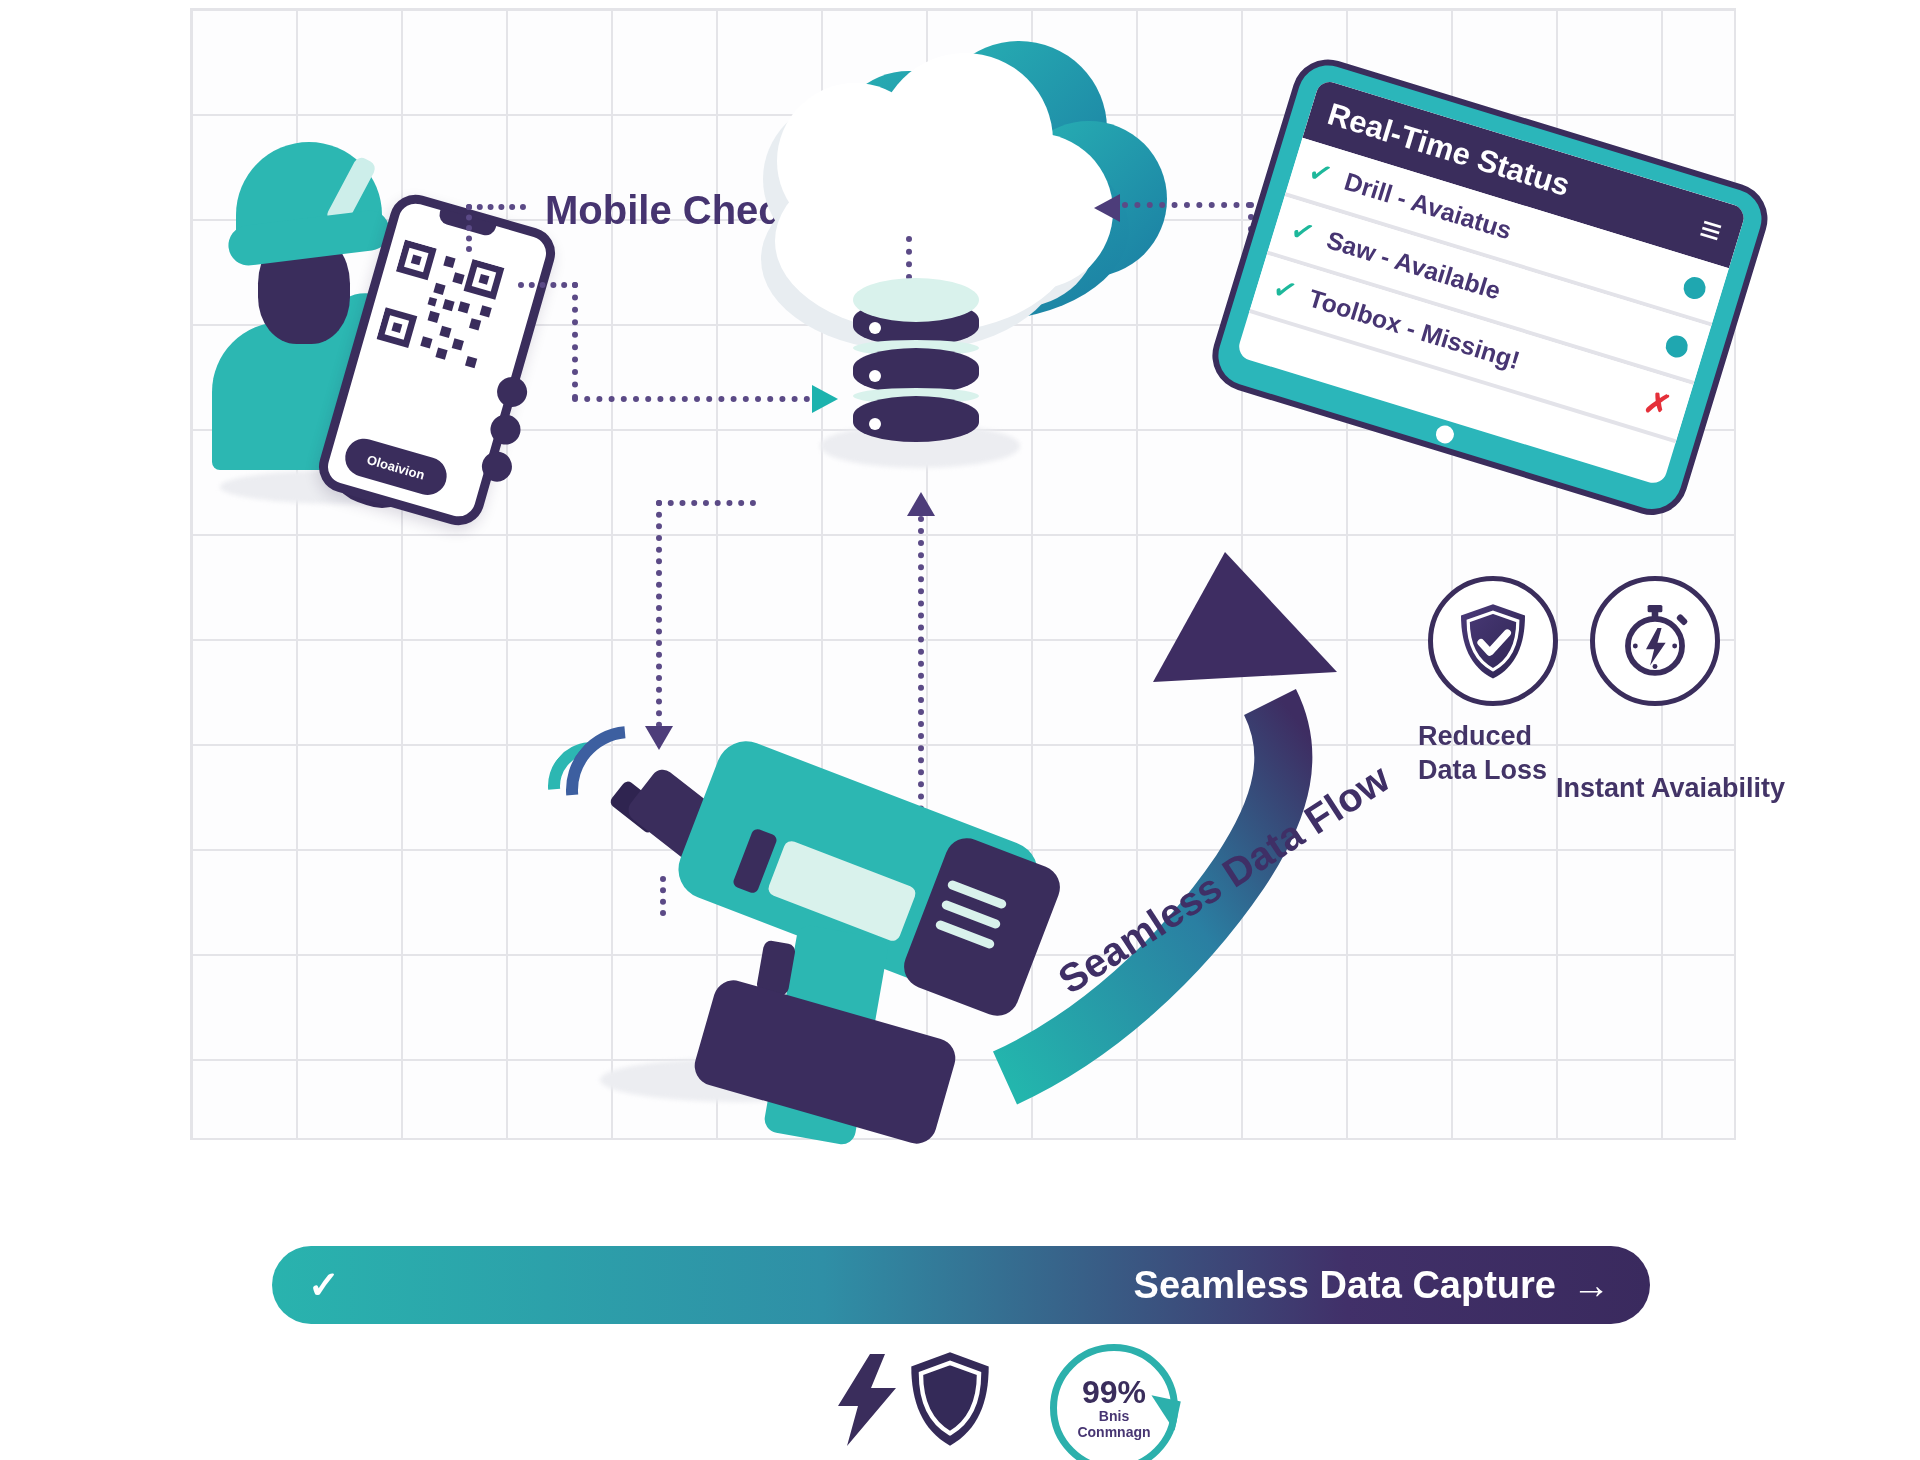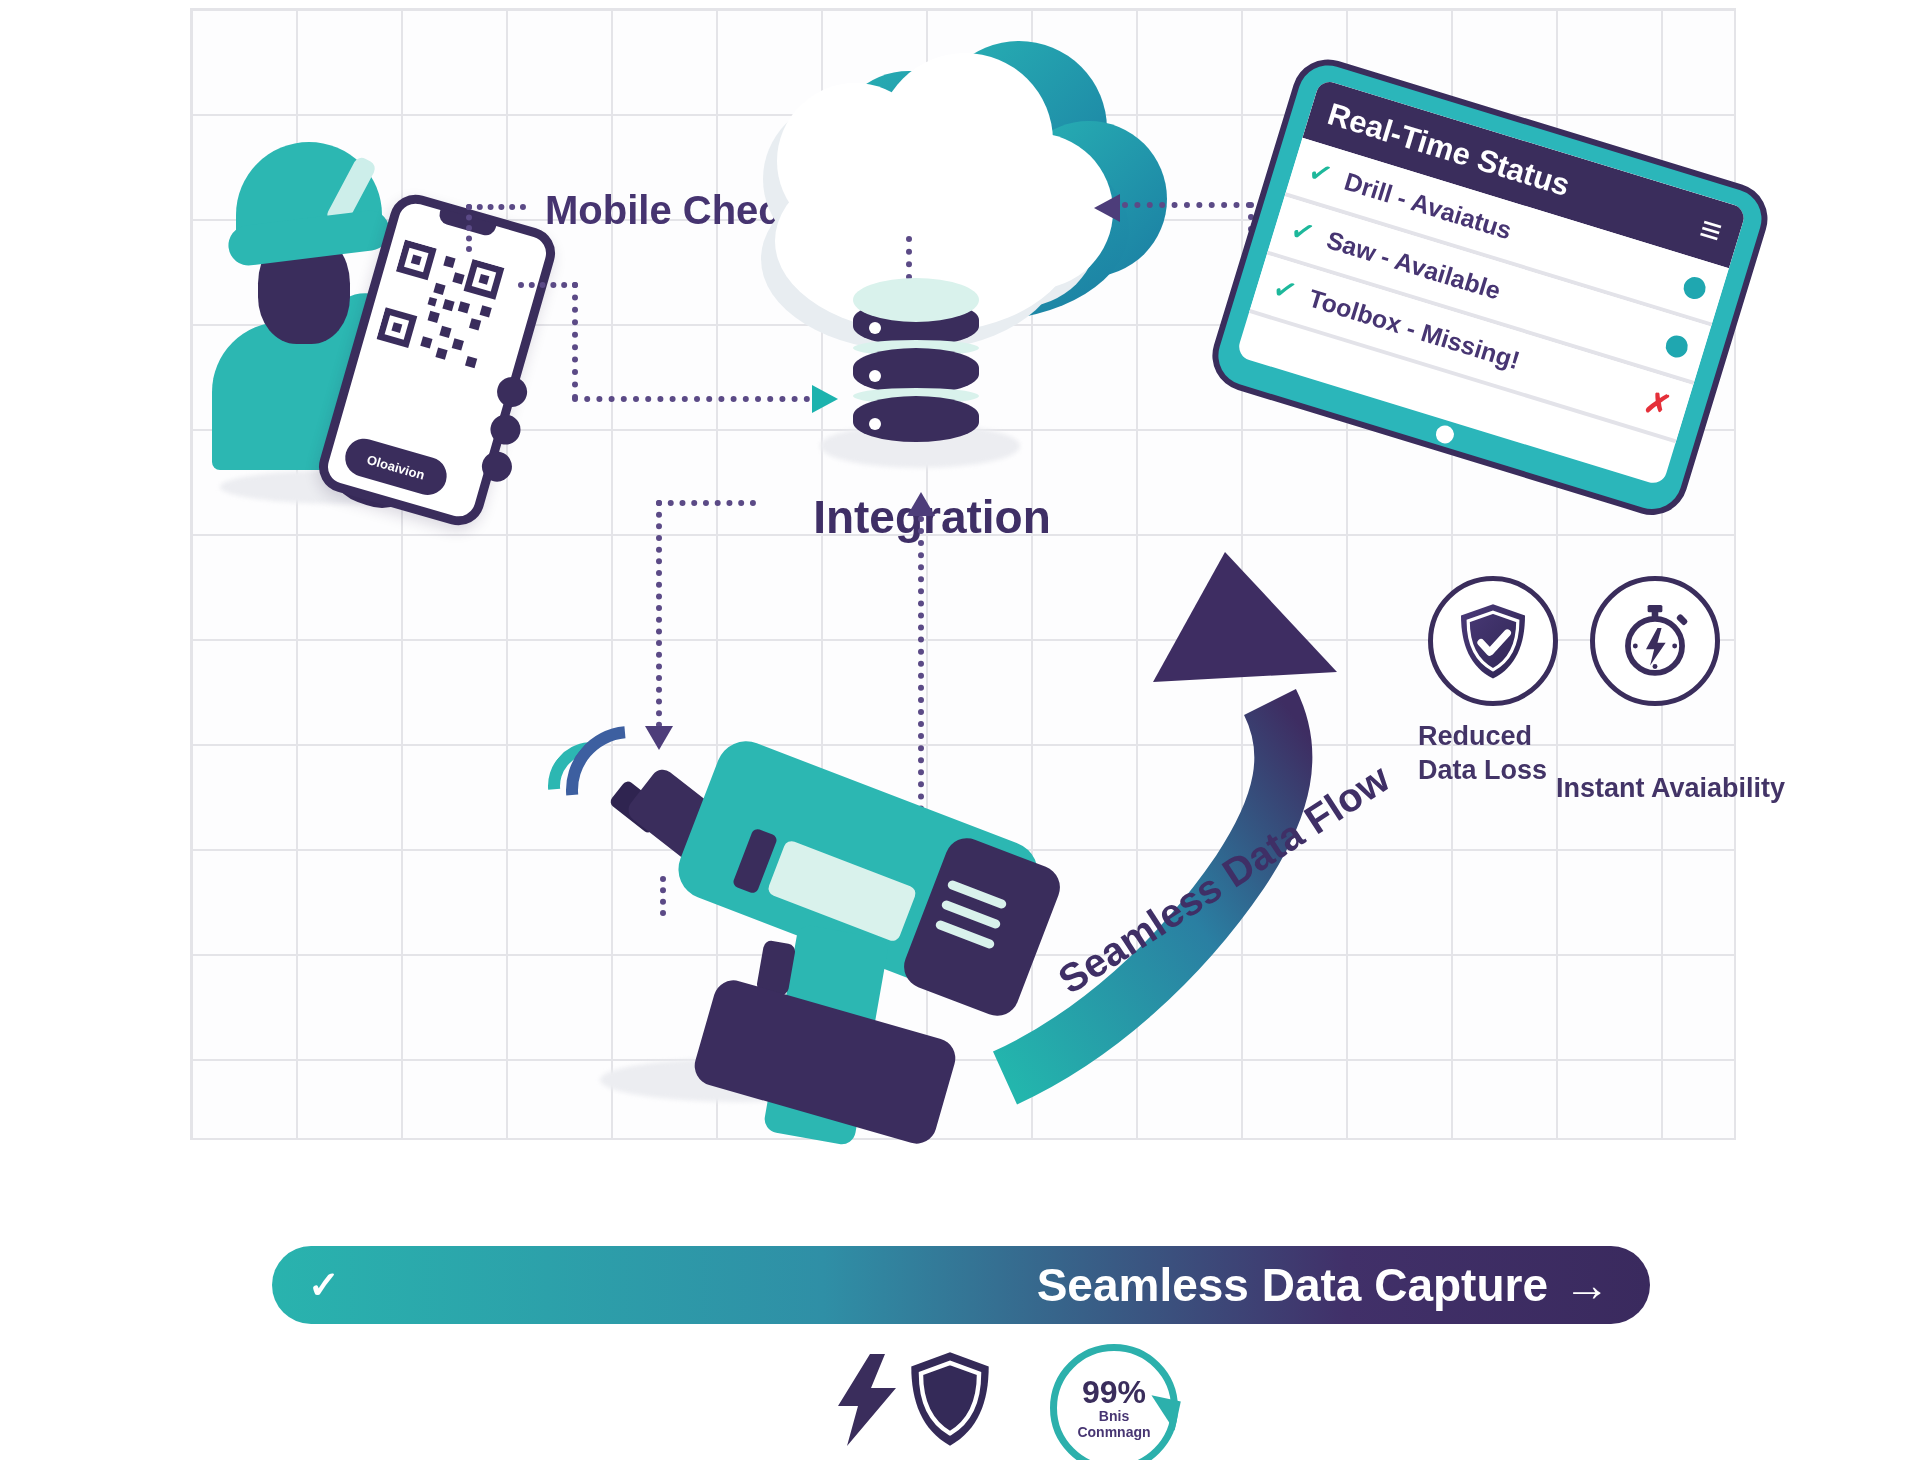--- a/index.html
+++ b/index.html
@@ -62,21 +62,21 @@
   .drill-part{position:absolute;}
   
   .bcirc{position:absolute;width:120px;height:120px;border:5px solid #3a2d5c;border-radius:50%;background:#fff;
          display:flex;align-items:center;justify-content:center;}
   .blabel{position:absolute;font-weight:bold;color:#433467;font-size:27px;line-height:1.25;}
   
   .banner{position:absolute;left:272px;top:1246px;width:1378px;height:78px;border-radius:40px;
           background:linear-gradient(90deg,#29b3ae 0%,#2f8fa6 40%,#413069 78%,#3a2a5e 100%);
           display:flex;align-items:center;color:#fff;font-weight:bold;}
   .banner .bl{display:flex;align-items:center;gap:18px;padding-left:36px;font-size:38px;flex:1;}
-  .banner .br{display:flex;align-items:center;gap:16px;padding-right:40px;font-size:46px;}
+  .banner .br{display:flex;align-items:center;gap:16px;padding-right:40px;font-size:38px;}
   
   .badge{position:absolute;left:1050px;top:1344px;width:114px;height:114px;border:7px solid #2cb0ac;border-radius:50%;
          display:flex;flex-direction:column;align-items:center;justify-content:center;background:#fff;}
   .badge .pct{font-size:32px;font-weight:bold;color:#3a2d5c;line-height:1;}
   .badge .sm{font-size:14px;font-weight:bold;color:#473572;line-height:1.15;}
   .badge-arrow{position:absolute;left:1148px;top:1398px;width:0;height:0;border-top:30px solid #2cb0ac;
                border-left:30px solid transparent;transform:rotate(12deg);}
   .flow-text{position:absolute;left:1032px;top:858px;width:380px;transform:rotate(-33deg);
              font-size:40px;font-weight:bold;color:#3f2f66;white-space:nowrap;}
   .wifi{position:absolute;border:12px solid transparent;border-radius:50%;}
@@ -216,21 +216,20 @@
       <div class="trow">
         <span class="chk">✓</span>
         <span class="txt">Toolbox - Missing!</span>
         <span class="xst">✗</span>
       </div>
     </div>
     <div class="home"></div>
   </div>
 
   <div class="lbl" style="left:762px;top:490px;width:340px;font-size:46px;text-align:center;color:#3f2f66;line-height:1.18;">
-    <div>Integration</div>
   </div>
   <div class="dot-h" style="left:656px;top:500px;width:100px;"></div>
   <div class="dot-v" style="left:656px;top:500px;height:228px;"></div>
   <div class="arr down-purple" style="left:645px;top:726px;"></div>
 
   <div class="dot-v" style="left:918px;top:516px;height:344px;"></div>
   <div class="dot-h" style="left:876px;top:856px;width:46px;"></div>
   <div class="arr up-purple" style="left:907px;top:492px;"></div>
 
   <div class="shadow-ell" style="left:600px;top:1058px;width:280px;height:44px;"></div>

